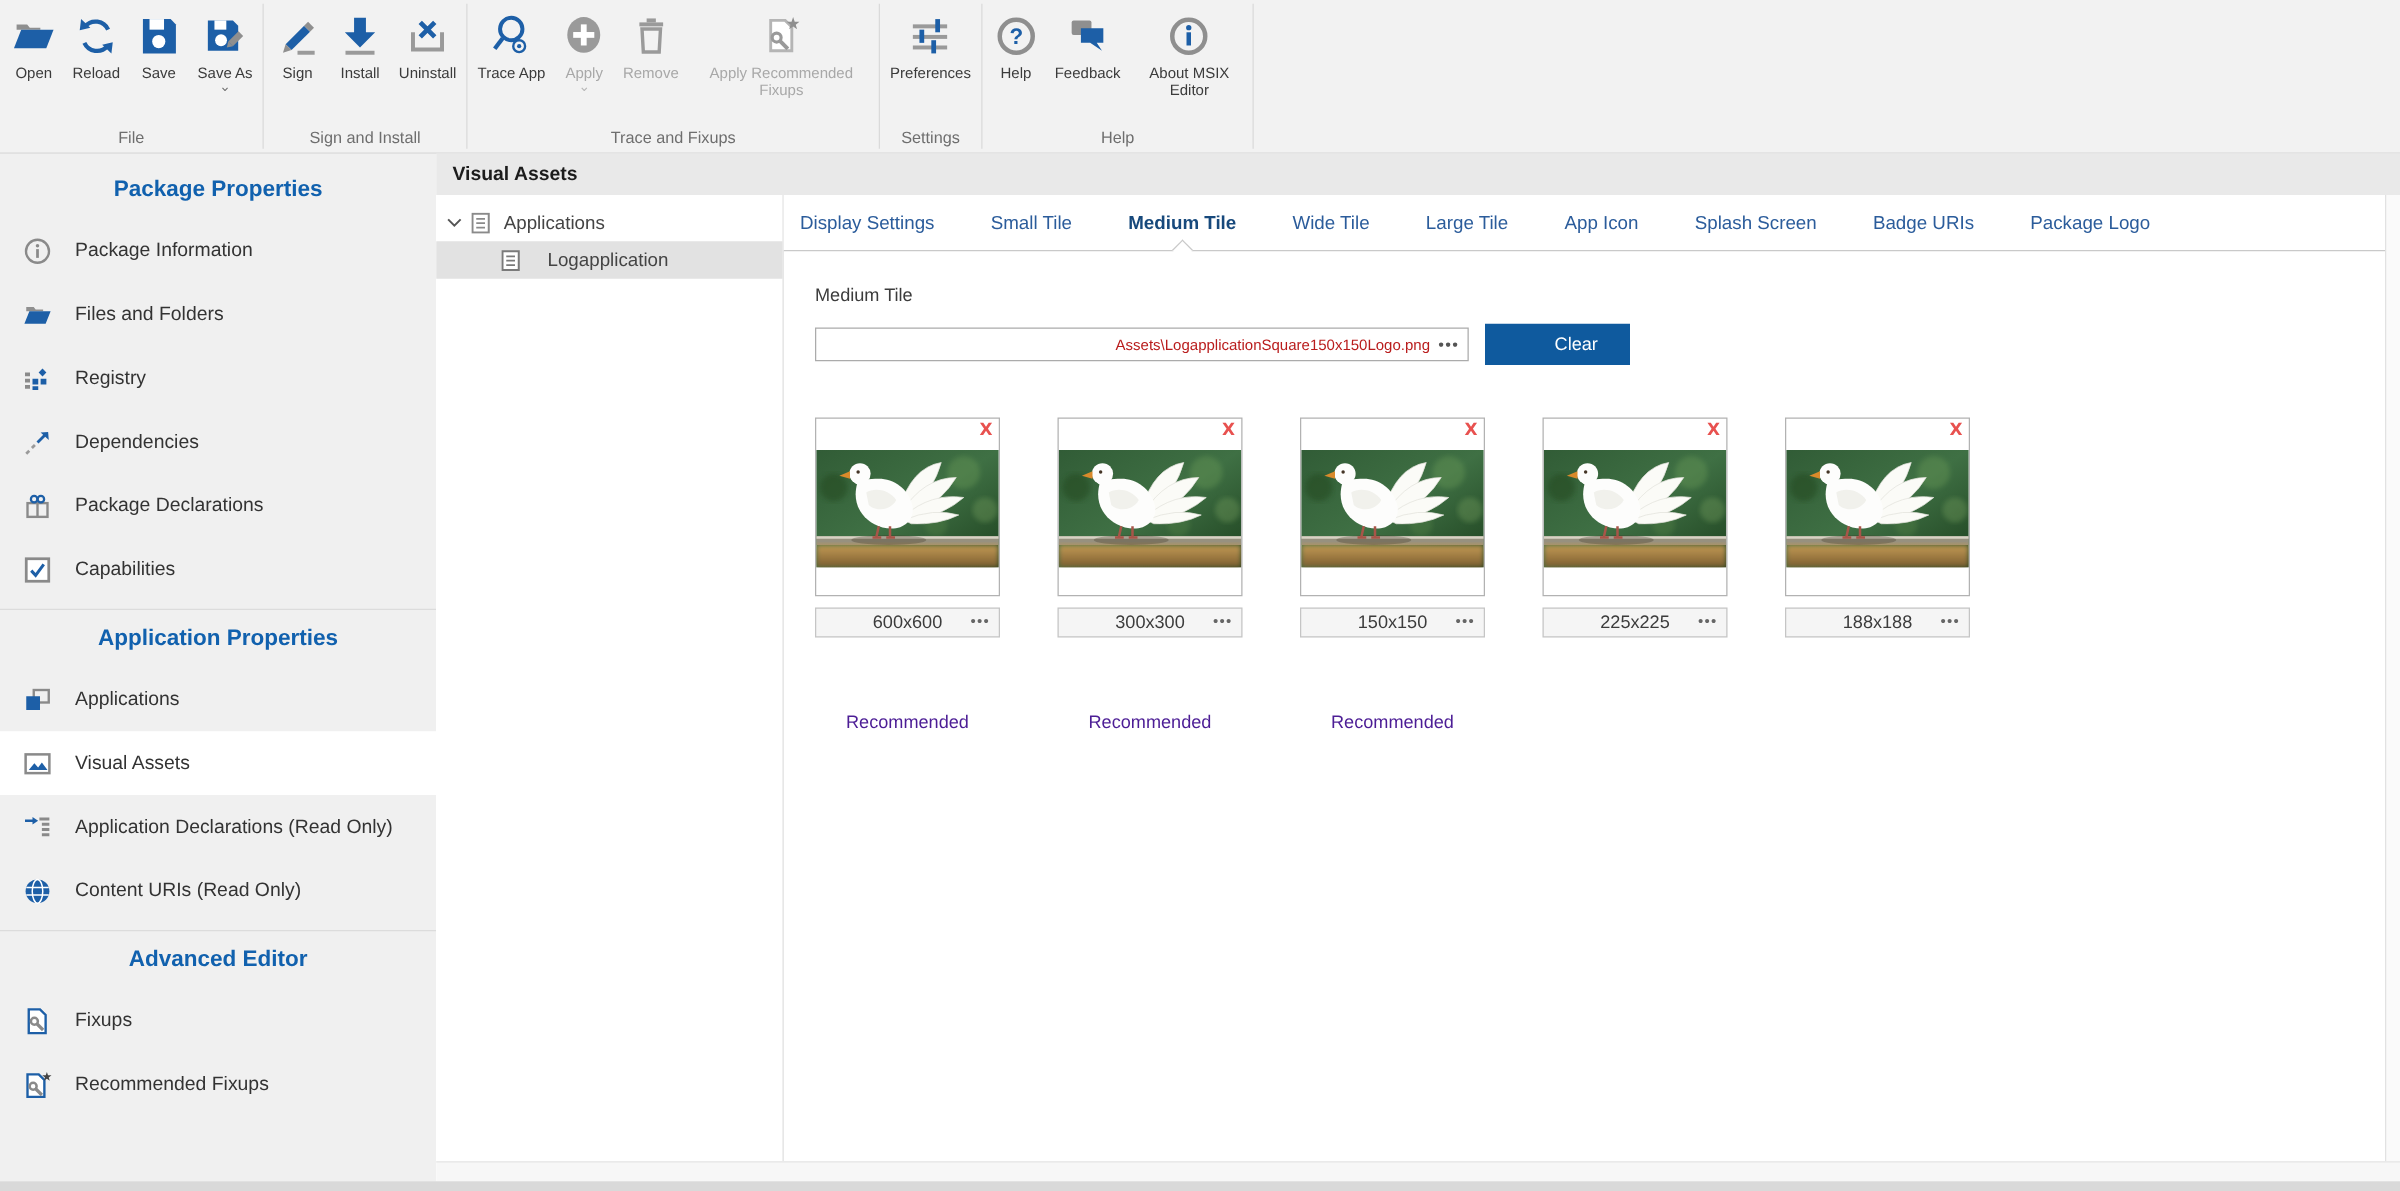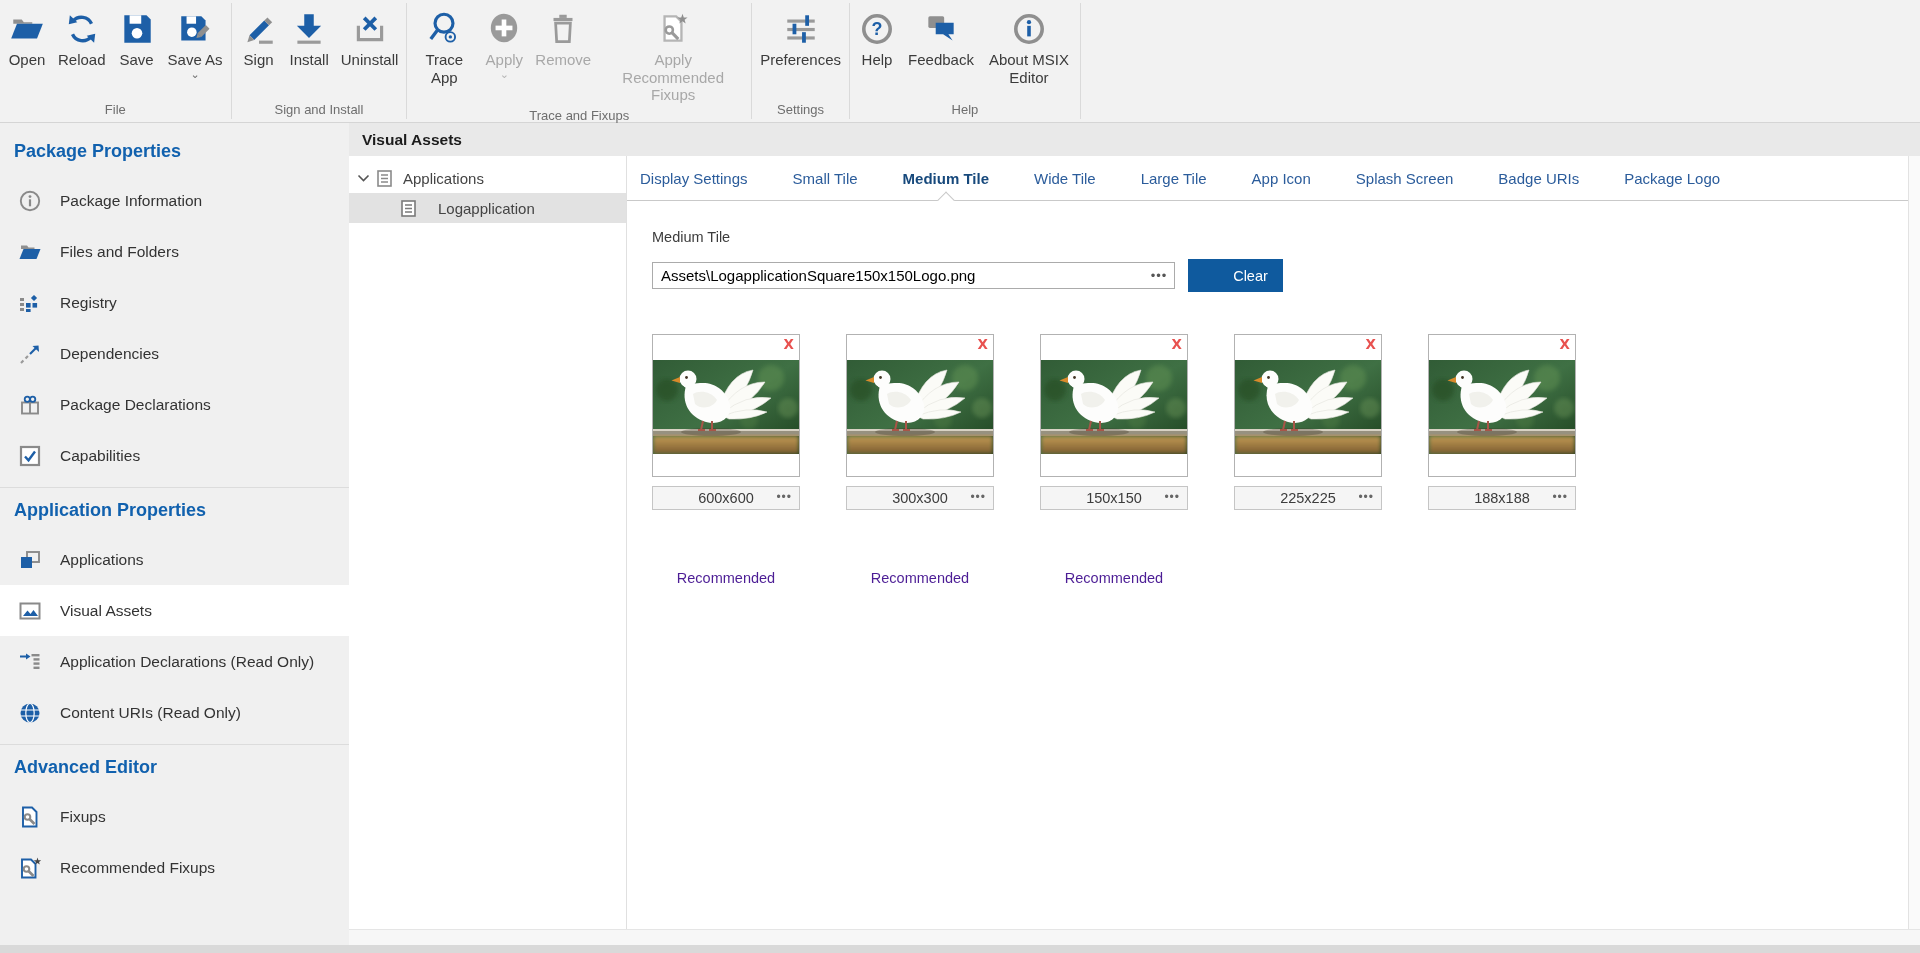--- a/index.html
+++ b/index.html
@@ -6,33 +6,33 @@
   .app{width:1920px;height:953px;overflow:hidden;display:flex;flex-direction:column;
        font-family:"Liberation Sans",sans-serif;background:#fff;}
 
   
   .ribbon{height:122px;background:#f2f2f2;border-bottom:1px solid #d5d5d5;
           display:flex;align-items:stretch;flex-shrink:0;padding-left:2px;}
   .rgroup{display:flex;flex-direction:column;}
   .ritems{display:flex;flex:1;align-items:flex-start;padding-top:5px;}
   .ritem{display:flex;flex-direction:column;align-items:center;padding:2px 6px;cursor:pointer;}
   .ricon{height:44px;display:flex;align-items:center;justify-content:center;}
-  .rlabel{font-size:15px;color:#3b3b3b;text-align:center;line-height:1.18;white-space:pre-line;}
+  .rlabel{font-size:12px;color:#3b3b3b;text-align:center;line-height:1.18;white-space:pre-line;}
   .ritem.disabled .rlabel{color:#a8a8a8;}
   .chev{font-size:11px;color:#6f6f6f;line-height:8px;margin-top:1px;}
   .ritem.disabled .chev{color:#b5b5b5;}
   .rgroup-label{text-align:center;font-size:13px;color:#6e6e6e;padding:2px 0 5px;}
   .rsep{width:1px;background:#dadada;margin:3px 2px;}
 
   
   .body-row{flex:1;display:flex;min-height:0;}
 
   
   .sidebar{width:349px;background:#f0f0f0;flex-shrink:0;padding-top:8px;overflow:hidden;}
-  .sb-heading{color:#1161ae;font-weight:bold;font-size:18px;padding:10px 14px 13px;}
+  .sb-heading{color:#1161ae;font-weight:bold;font-size:18px;padding:10px 14px 13px;text-align:center;}
   .sb-item{display:flex;align-items:center;height:51px;padding-left:17px;cursor:pointer;}
   .sb-item.selected{background:#ffffff;}
   .sb-icon{width:26px;height:24px;display:flex;align-items:center;justify-content:center;margin-right:17px;flex-shrink:0;}
   .sb-label{font-size:15.5px;color:#333;}
   .sb-sep{height:1px;background:#dcdcdc;margin:6px 0 2px;}
 
   
   .main{flex:1;display:flex;flex-direction:column;min-width:0;background:#fff;}
   .main-header{height:33px;background:#e9e9e9;display:flex;align-items:center;
                padding-left:13px;font-weight:bold;font-size:15.5px;color:#1c1c1c;flex-shrink:0;}
@@ -52,24 +52,24 @@
   .tab.selected::after{content:"";position:absolute;left:50%;bottom:-19px;width:11px;height:11px;
         background:#fff;border-left:1px solid #c9c9c9;border-top:1px solid #c9c9c9;
         transform:translateX(-50%) rotate(45deg);}
 
   .pane{flex:1;padding:28px 0 0 25px;overflow:hidden;}
   .field-label{font-size:14.5px;color:#3c3c3c;margin-bottom:14px;}
   .input-row{display:flex;align-items:center;}
   .path-box{width:523px;height:27px;border:1px solid #ababab;background:#fff;
             display:flex;align-items:center;box-sizing:border-box;}
   .path-input{flex:1;border:0;outline:0;background:transparent;font-family:inherit;
-              font-size:15px;color:#000000;padding:0 0 0 8px;}
+              font-size:12px;color:#b91c1c;padding:0 0 0 8px;text-align:right;}
   .dots-btn{width:30px;text-align:center;color:#555;font-size:13px;letter-spacing:1px;
             cursor:pointer;user-select:none;}
-  .clear-btn{width:95px;height:33px;margin-left:13px;background:#0f5a9e;color:#fff;border:none;
+  .clear-btn{width:116px;height:33px;margin-left:13px;background:#0f5a9e;color:#fff;border:none;
              font-size:14.5px;font-family:inherit;cursor:pointer;padding-left:36px;}
 
   .tiles{display:flex;margin-top:42px;}
   .tile{width:148px;margin-right:46px;}
   .tile-box{height:143px;border:1px solid #b2b2b2;background:#fff;position:relative;box-sizing:border-box;}
   .tile-x{position:absolute;top:1px;right:5px;color:#e8514f;font-size:13.5px;font-weight:bold;
           cursor:pointer;font-family:"DejaVu Sans",sans-serif;}
   .tile-img{position:absolute;top:25px;left:0;width:146px;height:94px;}
   .tile-img svg{display:block;width:100%;height:100%;}
   .size-box{margin-top:9px;height:24px;background:#f5f5f5;border:1px solid #c5c5c5;

